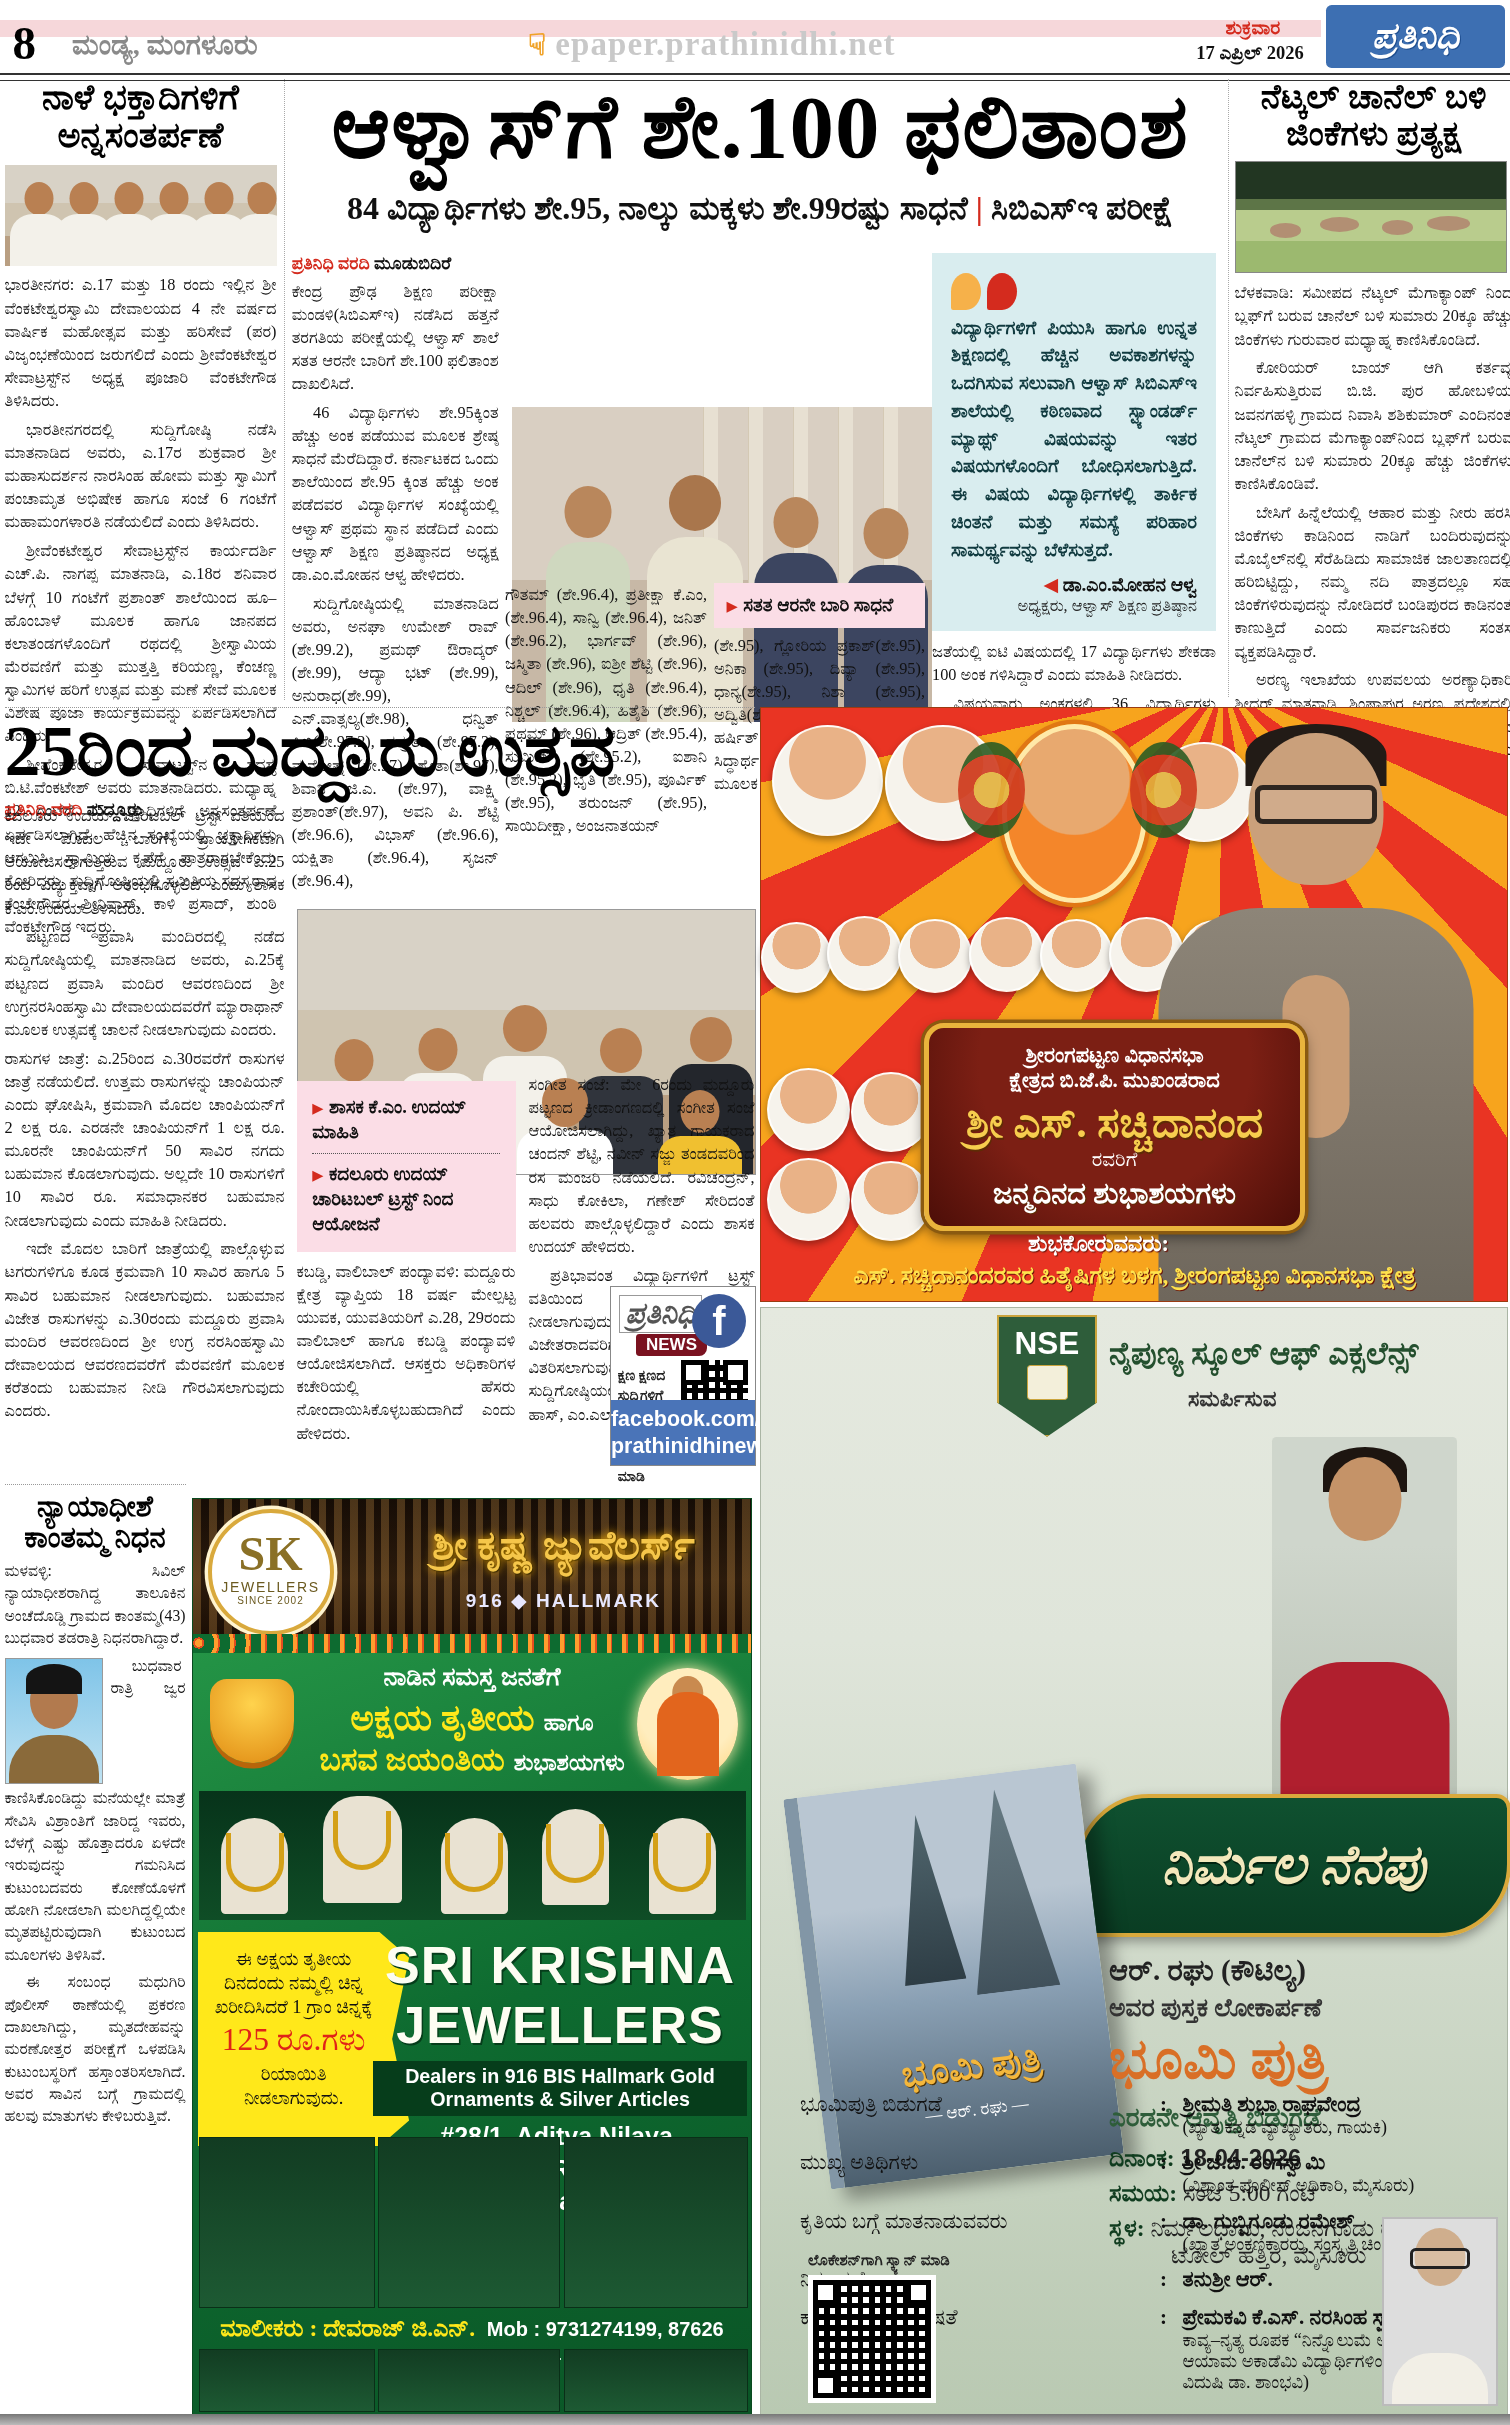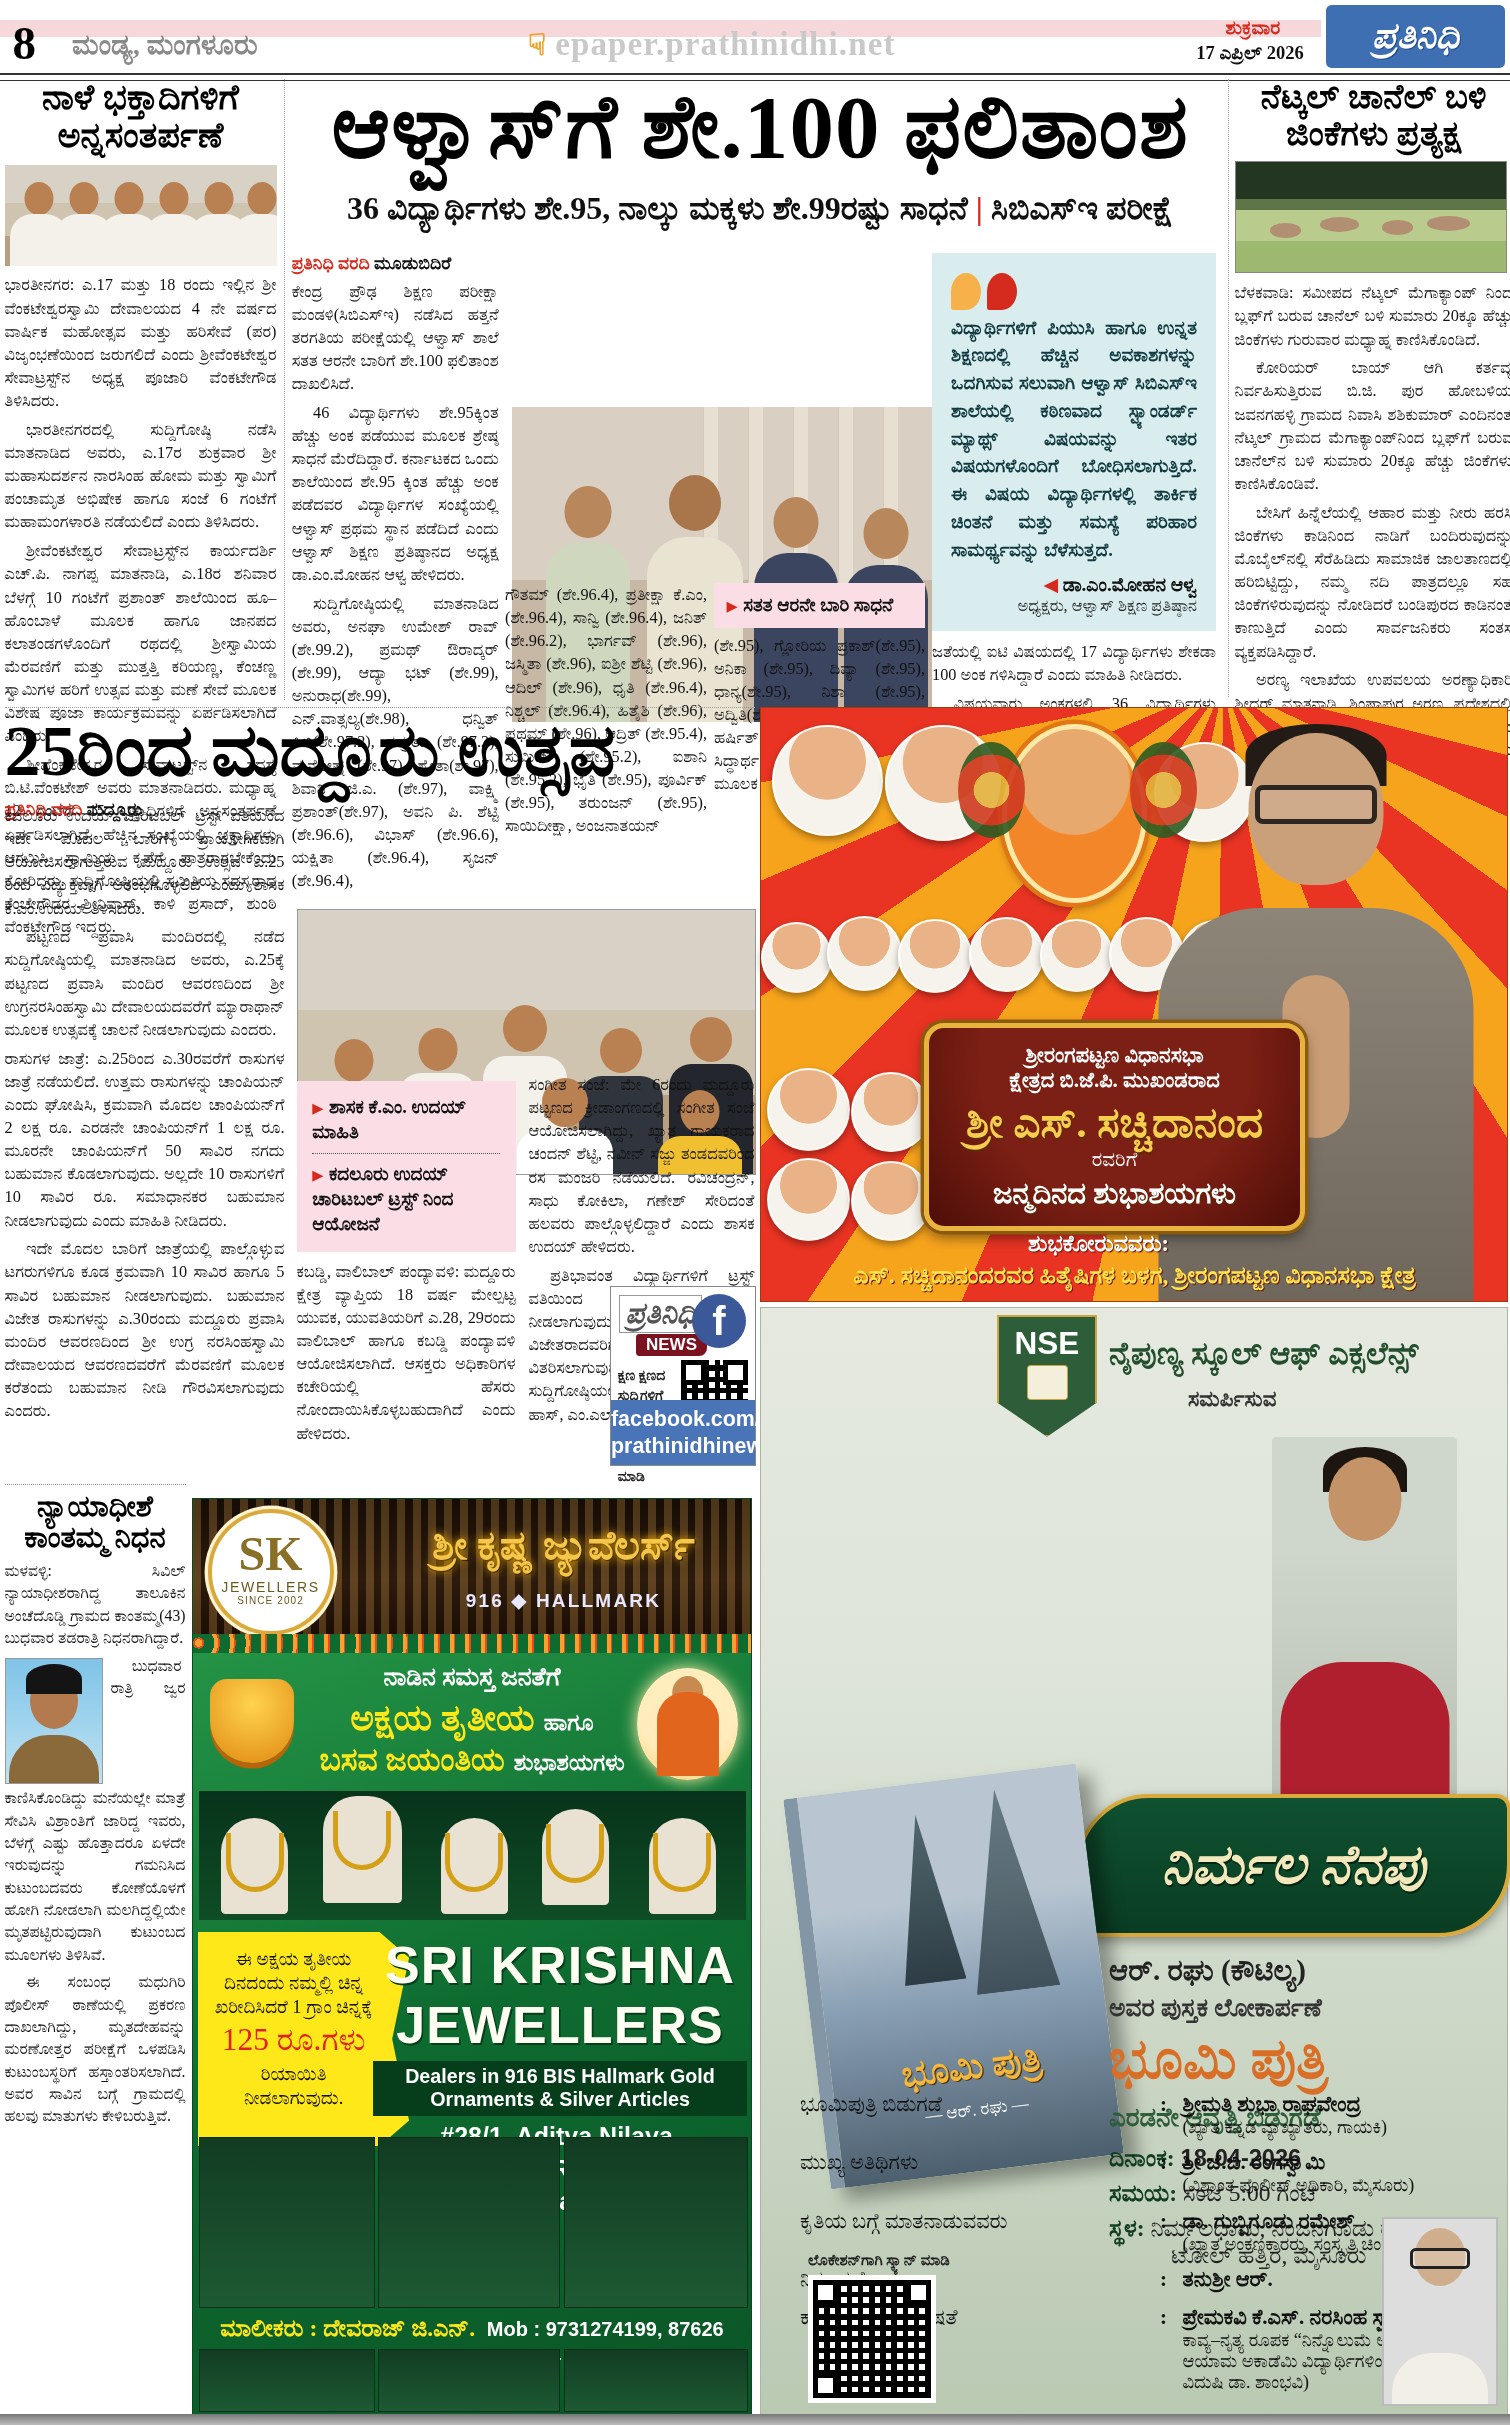--- a/index.html
+++ b/index.html
@@ -215,21 +215,21 @@
       <p class="nodent">ಭಾರತೀನಗರ: ಎ.17 ಮತ್ತು 18 ರಂದು ಇಲ್ಲಿನ ಶ್ರೀ ವೆಂಕಟೇಶ್ವರಸ್ವಾಮಿ ದೇವಾಲಯದ 4 ನೇ ವರ್ಷದ ವಾರ್ಷಿಕ ಮಹೋತ್ಸವ ಮತ್ತು ಹರಿಸೇವೆ (ಪರ) ವಿಜೃಂಭಣೆಯಿಂದ ಜರುಗಲಿದೆ ಎಂದು ಶ್ರೀವೆಂಕಟೇಶ್ವರ ಸೇವಾಟ್ರಸ್ಟ್‌ನ ಅಧ್ಯಕ್ಷ ಪೂಜಾರಿ ವೆಂಕಟೇಗೌಡ ತಿಳಿಸಿದರು.</p>
       <p>ಭಾರತೀನಗರದಲ್ಲಿ ಸುದ್ದಿಗೋಷ್ಠಿ ನಡೆಸಿ ಮಾತನಾಡಿದ ಅವರು, ಎ.17ರ ಶುಕ್ರವಾರ ಶ್ರೀ ಮಹಾಸುದರ್ಶನ ನಾರಸಿಂಹ ಹೋಮ ಮತ್ತು ಸ್ವಾಮಿಗೆ ಪಂಚಾಮೃತ ಅಭಿಷೇಕ ಹಾಗೂ ಸಂಜೆ 6 ಗಂಟೆಗೆ ಮಹಾಮಂಗಳಾರತಿ ನಡೆಯಲಿದೆ ಎಂದು ತಿಳಿಸಿದರು.</p>
       <p>ಶ್ರೀವೆಂಕಟೇಶ್ವರ ಸೇವಾಟ್ರಸ್ಟ್‌ನ ಕಾರ್ಯದರ್ಶಿ ಎಚ್.ಪಿ. ನಾಗಪ್ಪ ಮಾತನಾಡಿ, ಎ.18ರ ಶನಿವಾರ ಬೆಳಗ್ಗೆ 10 ಗಂಟೆಗೆ ಪ್ರಶಾಂತ್ ಶಾಲೆಯಿಂದ ಹೂ– ಹೊಂಬಾಳೆ ಮೂಲಕ ಹಾಗೂ ಜಾನಪದ ಕಲಾತಂಡಗಳೊಂದಿಗೆ ರಥದಲ್ಲಿ ಶ್ರೀಸ್ವಾಮಿಯ ಮೆರವಣಿಗೆ ಮತ್ತು ಮುತ್ತತ್ತಿ ಕರಿಯಣ್ಣ, ಕೆಂಚಣ್ಣ ಸ್ವಾಮಿಗಳ ಹರಿಗೆ ಉತ್ಸವ ಮತ್ತು ಮಣೆ ಸೇವೆ ಮೂಲಕ ವಿಶೇಷ ಪೂಜಾ ಕಾರ್ಯಕ್ರಮವನ್ನು ಏರ್ಪಡಿಸಲಾಗಿದೆ ಎಂದರು.</p>
       <p>ಶ್ರೀವೆಂಕಟೇಶ್ವರ ಸೇವಾಟ್ರಸ್ಟ್‌ನ ಸದಸ್ಯ ಬಿ.ಟಿ.ವೆಂಕಟೇಶ್ ಅವರು ಮಾತನಾಡಿದರು. ಮಧ್ಯಾಹ್ನ 12 ಗಂಟೆಗೆ 15 ಭಕ್ತಾಧಿಗಳಿಗೆ ಅನ್ನಸಂತರ್ಪಣೆ ಏರ್ಪಡಿಸಲಾಗಿದೆ. ಹೆಚ್ಚಿನ ಸಂಖ್ಯೆಯಲ್ಲಿ ಭಕ್ತಾಧಿಗಳು ಆಗಮಿಸಿ ಸ್ವಾಮಿಯ ಕೃಪೆಗೆ ಪಾತ್ರರಾಗಬೇಕೆಂದು ಕೋರಿದರು. ಸುದ್ದಿಗೋಷ್ಠಿಯಲ್ಲಿ ಸಮಿತಿಯ ಸದಸ್ಯರಾದ ಕೆಂಚೇಗೌಡರ ಶ್ರೀನಿವಾಸ್, ಕಾಳಿ ಪ್ರಸಾದ್, ಶುಂಠಿ ವೆಂಕಟೇಗೌಡ ಇದ್ದರು.</p>
     </div>
   </div>
 
   <div class="abs dotsep" style="left:284px;top:79px;width:937px;height:621px;padding-left:6.7px;">
     <div class="hl center" style="font-size:89px;letter-spacing:1.1px;">ಆಳ್ವಾಸ್‌ಗೆ ಶೇ.100 ಫಲಿತಾಂಶ</div>
     <div class="center" style="font-size:32px;font-weight:bold;margin-top:14.6px;">
-      <span>36 ವಿದ್ಯಾರ್ಥಿಗಳು ಶೇ.95, ನಾಲ್ಕು ಮಕ್ಕಳು ಶೇ.99ರಷ್ಟು ಸಾಧನೆ</span>
+      <span>84 ವಿದ್ಯಾರ್ಥಿಗಳು ಶೇ.95, ನಾಲ್ಕು ಮಕ್ಕಳು ಶೇ.99ರಷ್ಟು ಸಾಧನೆ</span>
       <span style="color:#d42b1e;font-weight:bold;"> | </span>
       <span>ಸಿಬಿಎಸ್‌ಇ ಪರೀಕ್ಷೆ</span>
     </div>
 
     <div class="abs" style="left:6.7px;top:174px;width:207px;height:444px;">
       <div class="byline"><span class="red">ಪ್ರತಿನಿಧಿ ವರದಿ</span> <b>ಮೂಡುಬಿದಿರೆ</b></div>
       <div class="bodytxt" style="margin-top:5.6px;">
         <p class="nodent">ಕೇಂದ್ರ ಪ್ರೌಢ ಶಿಕ್ಷಣ ಪರೀಕ್ಷಾ ಮಂಡಳಿ(ಸಿಬಿಎಸ್‌ಇ) ನಡೆಸಿದ ಹತ್ತನೆ ತರಗತಿಯ ಪರೀಕ್ಷೆಯಲ್ಲಿ ಆಳ್ವಾಸ್ ಶಾಲೆ ಸತತ ಆರನೇ ಬಾರಿಗೆ ಶೇ.100 ಫಲಿತಾಂಶ ದಾಖಲಿಸಿದೆ.</p>
         <p>46 ವಿದ್ಯಾರ್ಥಿಗಳು ಶೇ.95ಕ್ಕಿಂತ ಹೆಚ್ಚು ಅಂಕ ಪಡೆಯುವ ಮೂಲಕ ಶ್ರೇಷ್ಠ ಸಾಧನೆ ಮೆರೆದಿದ್ದಾರೆ. ಕರ್ನಾಟಕದ ಒಂದು ಶಾಲೆಯಿಂದ ಶೇ.95 ಕ್ಕಿಂತ ಹೆಚ್ಚು ಅಂಕ ಪಡೆದವರ ವಿದ್ಯಾರ್ಥಿಗಳ ಸಂಖ್ಯೆಯಲ್ಲಿ ಆಳ್ವಾಸ್ ಪ್ರಥಮ ಸ್ಥಾನ ಪಡೆದಿದೆ ಎಂದು ಆಳ್ವಾಸ್ ಶಿಕ್ಷಣ ಪ್ರತಿಷ್ಠಾನದ ಅಧ್ಯಕ್ಷ ಡಾ.ಎಂ.ಮೋಹನ ಆಳ್ವ ಹೇಳಿದರು.</p>
         <p>ಸುದ್ದಿಗೋಷ್ಠಿಯಲ್ಲಿ ಮಾತನಾಡಿದ ಅವರು, ಅನಘಾ ಉಮೇಶ್ ರಾವ್ (ಶೇ.99.2), ಪ್ರಮಥ್ ಔರಾದ್ಕರ್ (ಶೇ.99), ಆದ್ಯಾ ಭಟ್ (ಶೇ.99), ಅನುರಾಧ(ಶೇ.99), ಎನ್.ವಾತ್ಸಲ್ಯ(ಶೇ.98), ಧನ್ವಿತ್ ಪಿಬಿ(ಶೇ.97.2), ನಮ್ರತಾ (ಶೇ.97.2), ಮನೋಘ್ನ (ಶೇ.97), ಶ್ವೇತಾ(ಶೇ.97), ಶಿವಾನಿ ಜಿ.ಎ. (ಶೇ.97), ವಾಕ್ಷ್ಮಿ ಪ್ರಶಾಂತ್(ಶೇ.97), ಅವನಿ ಪಿ. ಶೆಟ್ಟಿ (ಶೇ.96.6), ವಿಭಾಸ್ (ಶೇ.96.6), ಯಕ್ಷಿತಾ (ಶೇ.96.4), ಸೃಜನ್ (ಶೇ.96.4),</p>

